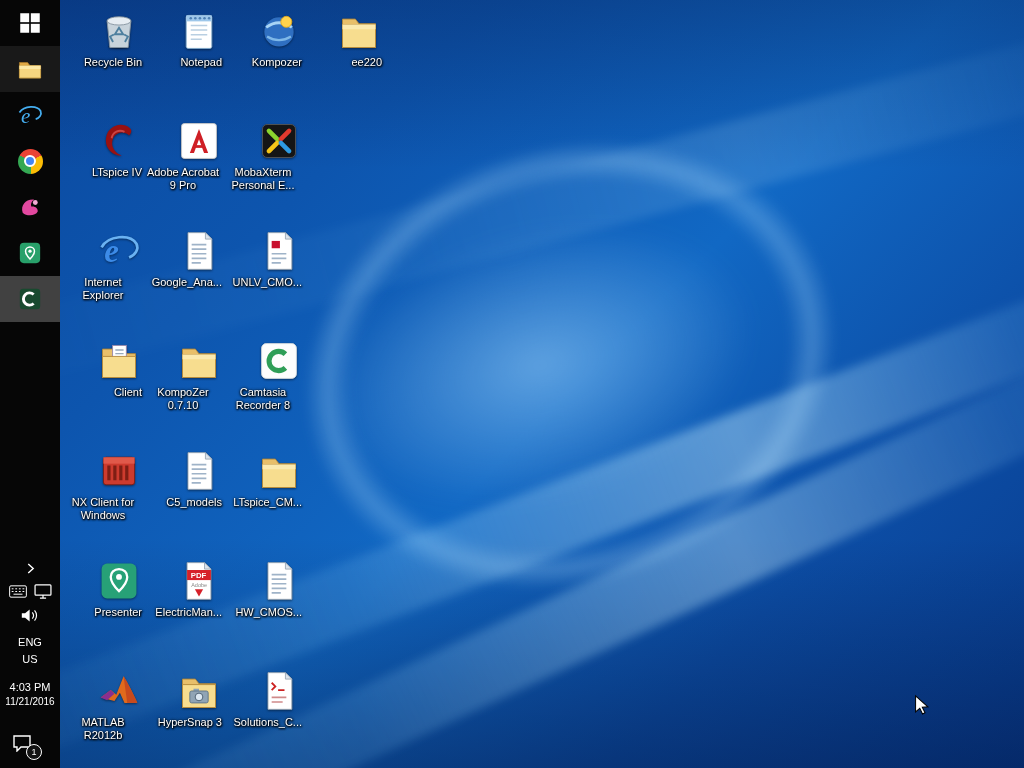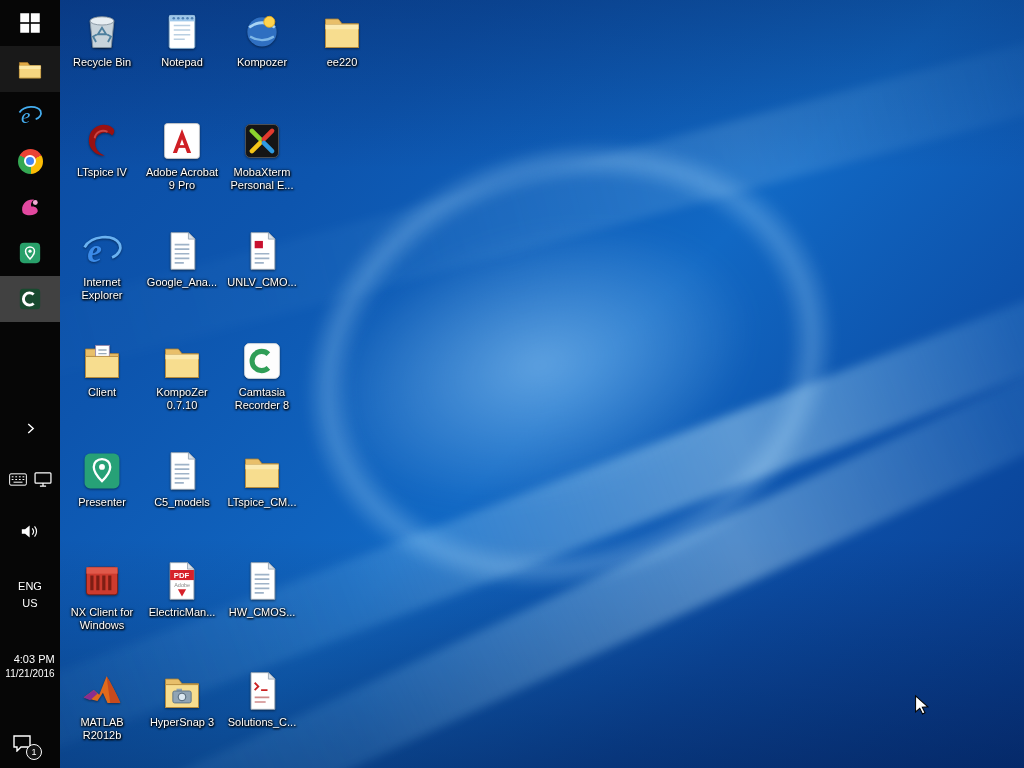--- a/index.html
+++ b/index.html
@@ -21,21 +21,21 @@
         filter:blur(4px);transform:rotate(-18deg);}
   .beam{height:70px;width:1500px;left:-180px;filter:blur(5px);
         background:linear-gradient(90deg,rgba(0,0,0,0),rgba(140,210,255,.16) 30%,rgba(200,238,255,.42) 58%,rgba(140,210,255,.14) 78%,rgba(0,0,0,0));}
   .beam1{top:455px;transform:rotate(-21deg);}
   .beam2{top:565px;transform:rotate(-25deg);opacity:.9;}
   .beam3{top:150px;transform:rotate(-15deg);opacity:.35;}
 
   
   .icon-grid{position:absolute;left:2px;top:6px;display:grid;
              grid-template-rows:repeat(7,110px);grid-auto-flow:column;grid-auto-columns:80px;}
-  .dicon{width:80px;display:flex;flex-direction:column;align-items:center;padding-top:2px;cursor:default;}
+  .dicon{width:80px;display:flex;flex-direction:column;align-items:flex-end;padding-top:2px;cursor:default;}
   .dicon .glyph{width:46px;height:46px;display:flex;align-items:center;justify-content:center;}
   .dicon .glyph svg{width:44px;height:44px;filter:drop-shadow(0 1px 1px rgba(0,0,0,.45));}
   .dicon .label{margin-top:2px;font-size:11px;line-height:13px;color:#fff;text-align:center;
                 max-width:78px;text-shadow:0 1px 2px #000,0 0 3px #000,1px 1px 2px #000;word-wrap:break-word;}
 
   
   .taskbar{position:absolute;left:0;top:0;bottom:0;width:60px;background:#060606;z-index:6;
            display:flex;flex-direction:column;}
   .tb-apps{display:flex;flex-direction:column;}
   .tb-item{width:60px;height:46px;display:flex;align-items:center;justify-content:center;}
@@ -43,26 +43,26 @@
   .tb-item svg{width:26px;height:26px;}
   .tb-item[data-state="open"]{background:rgba(255,255,255,.08);}
   .tb-item[data-state="active"]{background:rgba(255,255,255,.24);}
   .chrome-ball{width:25px;height:25px;border-radius:50%;display:inline-block;position:relative;
       background:conic-gradient(#ea4335 0 60deg,#fbbc05 60deg 180deg,#34a853 180deg 300deg,#ea4335 300deg);}
   .chrome-ball::after{content:"";position:absolute;inset:6.5px;border-radius:50%;
       background:#4285f4;border:2px solid #fff;}
 
   
   .tray{position:absolute;bottom:0;left:0;width:60px;display:flex;flex-direction:column;
-        align-items:center;color:#fff;gap:28px;}
+        align-items:center;color:#fff;}
   .tray-chevron{height:20px;margin-bottom:2px;display:flex;align-items:center;justify-content:center;width:100%;}
   .tray-row{height:22px;margin-bottom:2px;display:flex;gap:7px;align-items:center;justify-content:center;width:100%;}
   .tray-volume{height:22px;margin-bottom:6px;display:flex;align-items:center;justify-content:center;width:100%;}
   .lang{height:34px;margin-bottom:12px;font-size:11px;line-height:17px;text-align:center;}
-  .clock{height:30px;margin-bottom:18px;text-align:right;}
+  .clock{height:30px;margin-bottom:18px;text-align:center;}
   .clock .t{font-size:11px;line-height:15px;}
   .clock .d{font-size:10px;line-height:13px;}
   .ac{position:relative;height:34px;width:100%;margin-bottom:6px;display:flex;align-items:center;justify-content:flex-start;padding-left:12px;box-sizing:border-box;}
   .ac-badge{position:absolute;left:26px;bottom:2px;width:14px;height:14px;border-radius:50%;
             background:#141414;border:1px solid #fff;color:#fff;font-size:9px;
             display:flex;align-items:center;justify-content:center;}
 
   
   .cursor{position:absolute;left:851px;top:694px;width:22px;height:22px;z-index:9;}
 </style>
@@ -117,36 +117,36 @@
               <rect x="17" y="7" width="15" height="17" fill="#fff" stroke="#98a"></rect>
               <path d="M20 12 h9 M20 16 h9 M20 20 h6" stroke="#9ab" stroke-width="1.4"></path>
               <path d="M6 19 h36 v23 h-36 z" fill="#f7dd8f" stroke="#b3893a"></path>
             </svg>
           </span>
     <span class="label">Client</span>
   </div>
         <div class="dicon">
     <span class="glyph">
             <svg viewBox="0 0 48 48">
+              <rect x="7" y="9" width="34" height="30" rx="3" fill="#cd3b2e" stroke="#7e1e14"></rect>
+              <rect x="7" y="9" width="34" height="7" fill="#e0594a"></rect>
+              <path d="M13 18 v16 M19.5 18 v16 M26 18 v16 M32.5 18 v16" stroke="#7e1e14" stroke-width="3.5"></path>
+            </svg>
+          </span>
+    <span class="label">NX Client for Windows</span>
+  </div>
+        <div class="dicon">
+    <span class="glyph">
+            <svg viewBox="0 0 48 48">
               <rect x="5" y="5" width="38" height="38" rx="6" fill="#27a177"></rect>
               <path d="M24 11 C18.5 11 15 15 15 19.5 C15 26 24 35 24 35 C24 35 33 26 33 19.5 C33 15 29.5 11 24 11 Z" fill="none" stroke="#fff" stroke-width="2.5"></path>
               <circle cx="24" cy="19.5" r="3.2" fill="#fff"></circle>
             </svg>
           </span>
     <span class="label">Presenter</span>
-  </div>
-        <div class="dicon">
-    <span class="glyph">
-            <svg viewBox="0 0 48 48">
-              <rect x="7" y="9" width="34" height="30" rx="3" fill="#cd3b2e" stroke="#7e1e14"></rect>
-              <rect x="7" y="9" width="34" height="7" fill="#e0594a"></rect>
-              <path d="M13 18 v16 M19.5 18 v16 M26 18 v16 M32.5 18 v16" stroke="#7e1e14" stroke-width="3.5"></path>
-            </svg>
-          </span>
-    <span class="label">NX Client for Windows</span>
   </div>
         <div class="dicon">
     <span class="glyph">
             <svg viewBox="0 0 48 48">
               <path d="M4 31 L15 23 L21 28 L29 8 C33 14 40 28 44 37 L30 37 L25 26 L19 35 Z" fill="#e06a1c"></path>
               <path d="M4 31 L15 23 L19 27 L11 34 Z" fill="#8a2e8f"></path>
               <path d="M29 8 L33 37 L44 37 C40 28 33 14 29 8 Z" fill="#c2441d" opacity=".85"></path>
             </svg>
           </span>
     <span class="label">MATLAB R2012b</span>

